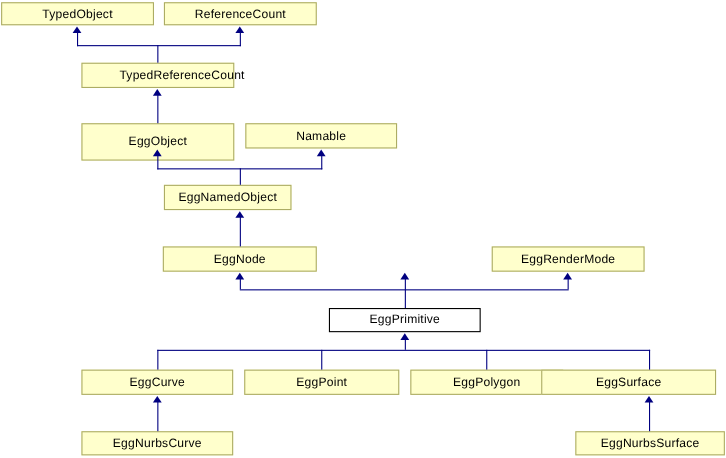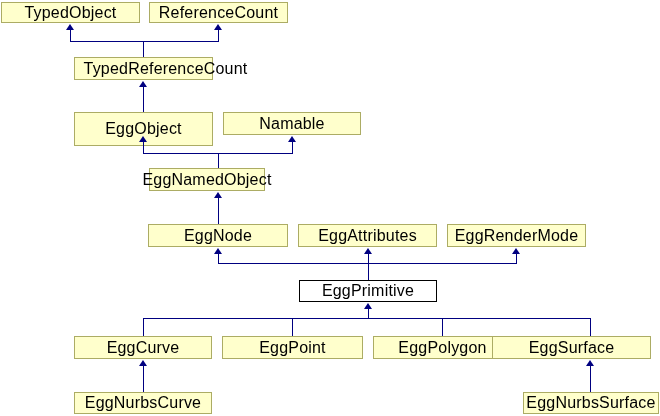--- a/index.html
+++ b/index.html
@@ -13,21 +13,21 @@
     position: relative;
     width: 660px; height: 416px;
     background: var(--bg, #ffffff);
   }
   .node {
     position: absolute;
     box-sizing: border-box;
     background: var(--node-fill, #ffffcc);
     border: 1px solid var(--node-border, #acac64);
     color: var(--text, #000000);
-    font-size: 16px;
+    font-size: 11px;
     letter-spacing: 0.2px;
     text-align: center;
     display: flex;
     align-items: center;
     justify-content: center;
     white-space: nowrap;
     cursor: pointer;
   }
   .node.highlight {
     background: var(--hl-fill, #ffffff);
@@ -53,21 +53,20 @@
 
 <div id="canvas">
 
   <div class="node" style="left:1px;   top:2px;   width:139px; height:21px;">TypedObject</div>
   <div class="node" style="left:149px; top:2px;   width:139px; height:21px;">ReferenceCount</div>
   <div class="node" style="left:74px;  top:57px;  width:139px; height:23px;padding-left:44px;">TypedReferenceCount</div>
   <div class="node" style="left:74px;  top:112px; width:139px; height:34px;">EggObject</div>
   <div class="node" style="left:223px; top:112px; width:138px; height:23px;">Namable</div>
   <div class="node" style="left:149px; top:168px; width:116px; height:23px;">EggNamedObject</div>
   <div class="node" style="left:148px; top:224px; width:140px; height:23px;">EggNode</div>
-  <div class="node" style="left:298px; top:224px; width:139px; height:23px;">EggAttributes</div>
   <div class="node" style="left:447px; top:224px; width:139px; height:23px;">EggRenderMode</div>
   <div class="node highlight" style="left:299px; top:280px; width:138px; height:22px;">EggPrimitive</div>
   <div class="node" style="left:74px;  top:336px; width:138px; height:23px;">EggCurve</div>
   <div class="node" style="left:222px; top:336px; width:141px; height:23px;">EggPoint</div>
   <div class="node" style="left:373px; top:336px; width:139px; height:23px;">EggPolygon</div>
   <div class="node" style="left:492px; top:336px; width:159px; height:23px;">EggSurface</div>
   <div class="node" style="left:74px;  top:392px; width:138px; height:22px;">EggNurbsCurve</div>
   <div class="node" style="left:523px; top:392px; width:136px; height:22px;">EggNurbsSurface</div>
 
   <div>

